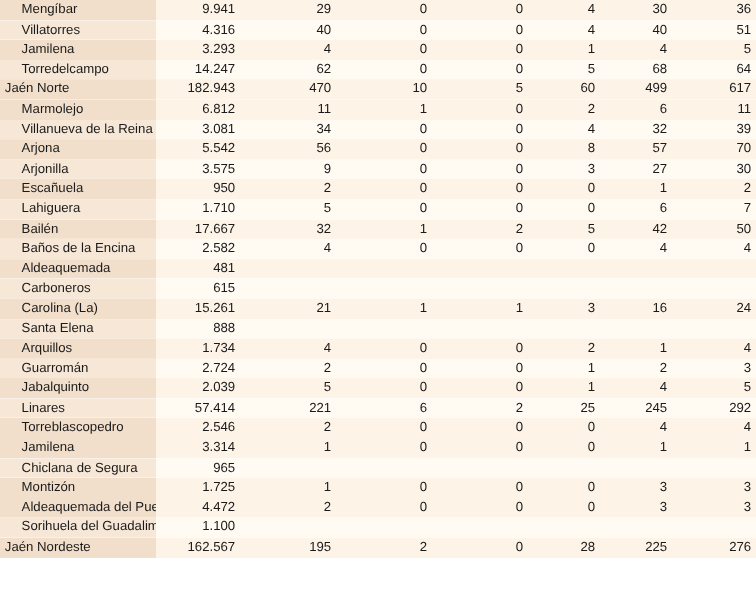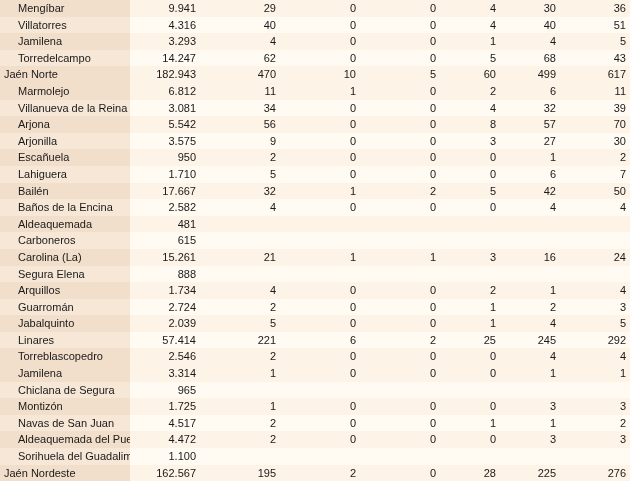--- a/index.html
+++ b/index.html
@@ -112,21 +112,21 @@
         <td class="num">5</td>
       </tr>
       <tr class="alt">
         <td class="name"><span class="indent">Torredelcampo</span></td>
         <td class="num">14.247</td>
         <td class="num">62</td>
         <td class="num">0</td>
         <td class="num">0</td>
         <td class="num">5</td>
         <td class="num">68</td>
-        <td class="num">43</td>
+        <td class="num">64</td>
       </tr>
       <tr class="group">
         <td class="name"><span class="noindent">Jaén Norte</span></td>
         <td class="num">182.943</td>
         <td class="num">470</td>
         <td class="num">10</td>
         <td class="num">5</td>
         <td class="num">60</td>
         <td class="num">499</td>
         <td class="num">617</td>
@@ -235,21 +235,21 @@
         <td class="name"><span class="indent">Carolina (La)</span></td>
         <td class="num">15.261</td>
         <td class="num">21</td>
         <td class="num">1</td>
         <td class="num">1</td>
         <td class="num">3</td>
         <td class="num">16</td>
         <td class="num">24</td>
       </tr>
       <tr class="alt">
-        <td class="name"><span class="indent">Segura Elena</span></td>
+        <td class="name"><span class="indent">Santa Elena</span></td>
         <td class="num">888</td>
         <td class="num blank"></td>
         <td class="num blank"></td>
         <td class="num blank"></td>
         <td class="num blank"></td>
         <td class="num blank"></td>
         <td class="num blank"></td>
       </tr>
       <tr>
         <td class="name"><span class="indent">Arquillos</span></td>
@@ -324,30 +324,20 @@
       <tr>
         <td class="name"><span class="indent">Montizón</span></td>
         <td class="num">1.725</td>
         <td class="num">1</td>
         <td class="num">0</td>
         <td class="num">0</td>
         <td class="num">0</td>
         <td class="num">3</td>
         <td class="num">3</td>
       </tr>
-      <tr class="alt">
-        <td class="name"><span class="indent">Navas de San Juan</span></td>
-        <td class="num">4.517</td>
-        <td class="num">2</td>
-        <td class="num">0</td>
-        <td class="num">0</td>
-        <td class="num">1</td>
-        <td class="num">1</td>
-        <td class="num">2</td>
-      </tr>
       <tr>
         <td class="name"><span class="indent">Aldeaquemada del Puerto</span></td>
         <td class="num">4.472</td>
         <td class="num">2</td>
         <td class="num">0</td>
         <td class="num">0</td>
         <td class="num">0</td>
         <td class="num">3</td>
         <td class="num">3</td>
       </tr>

